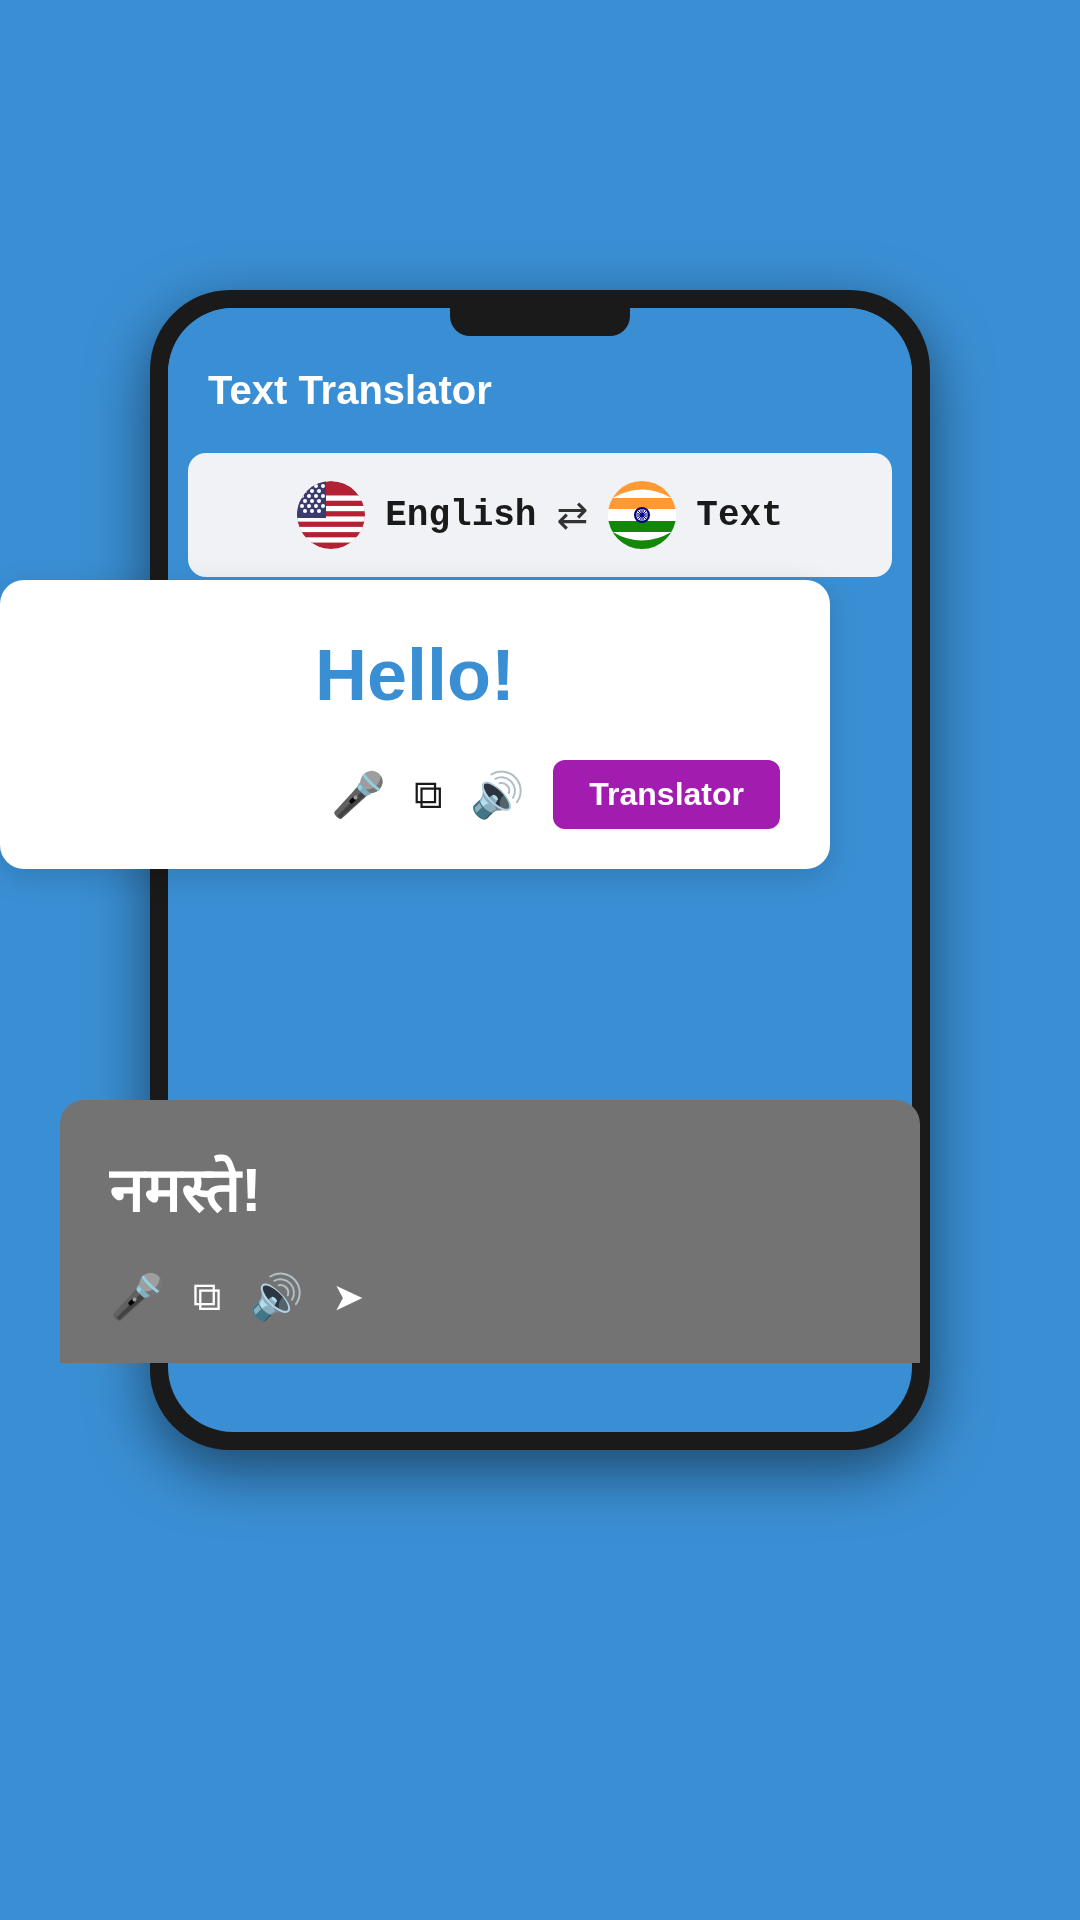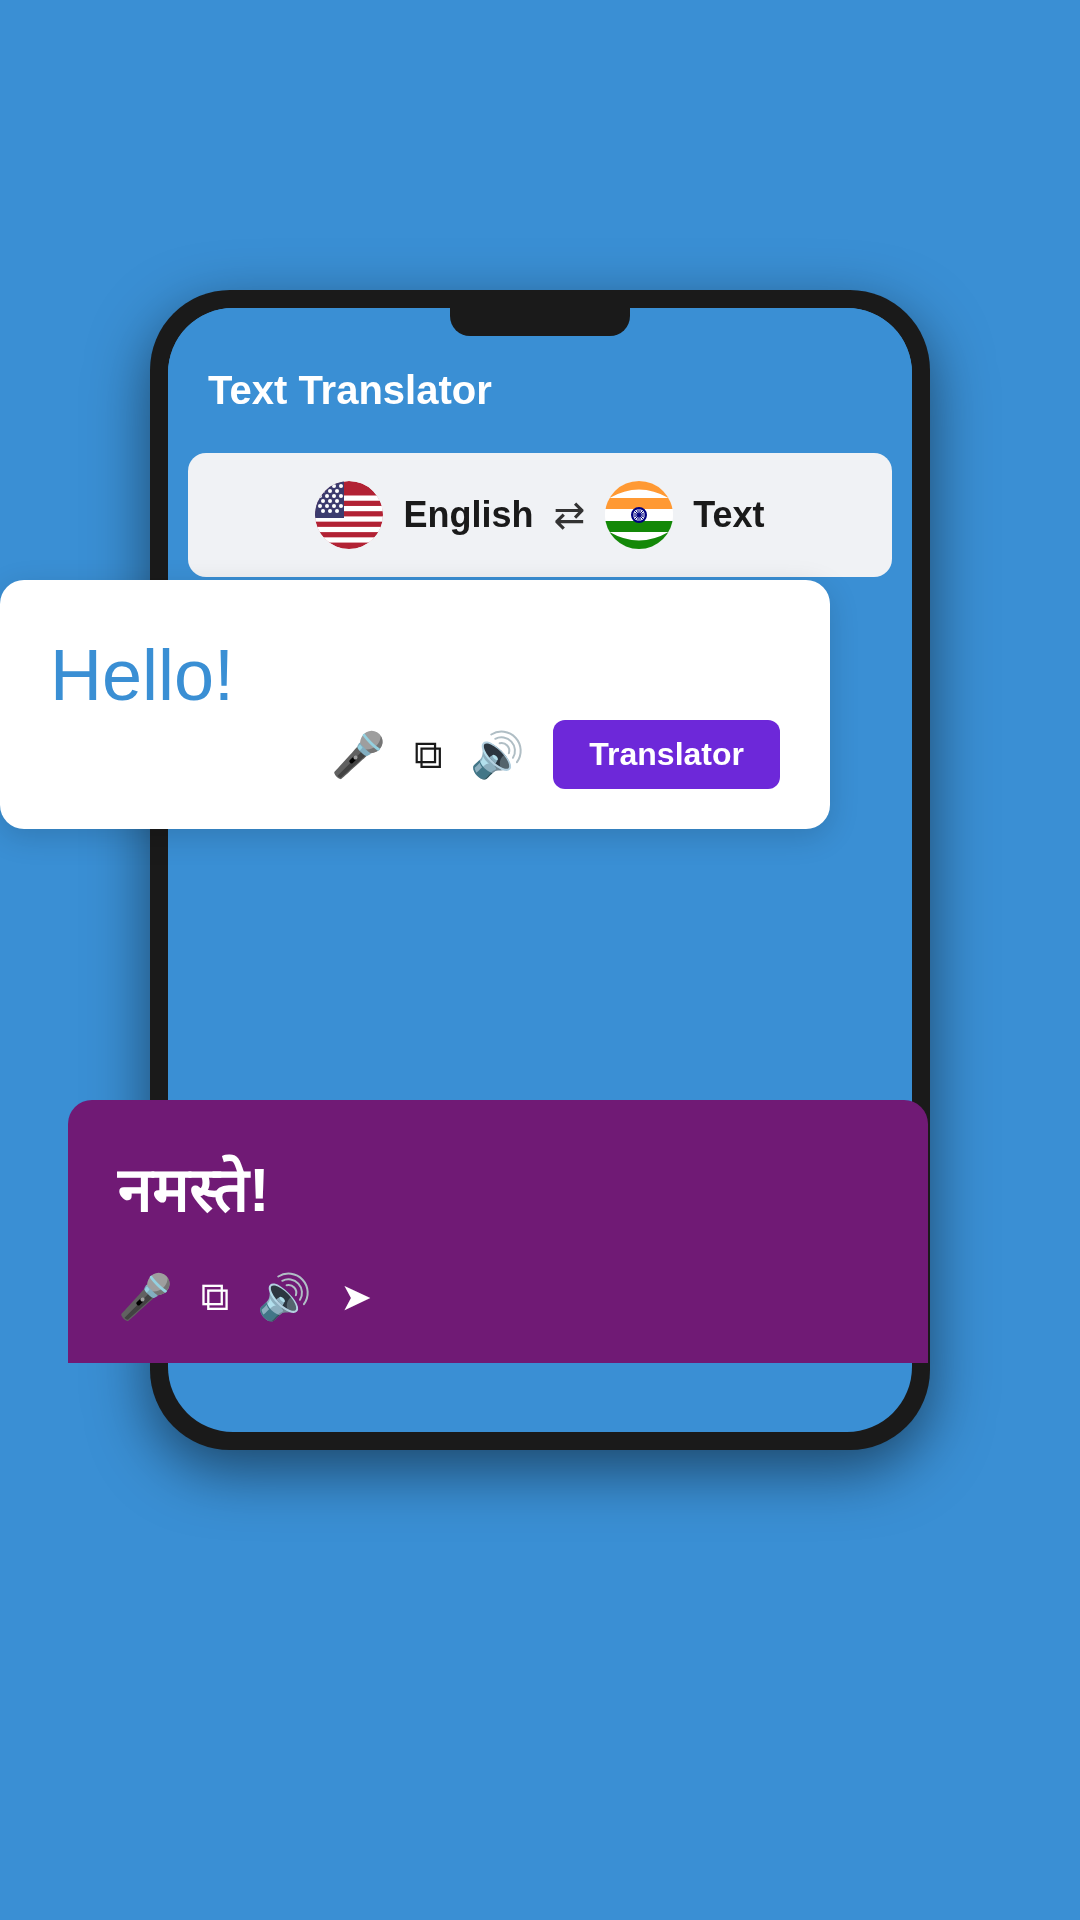--- a/index.html
+++ b/index.html
@@ -91,20 +91,21 @@
       display: flex;
       align-items: center;
       justify-content: center;
       gap: 20px;
     }
 
     .lang-name {
       font-size: 36px;
       font-weight: 700;
       color: #1a1a1a;
+      font-family: Liberation Mono, monospace;
     }
 
     .swap-icon {
       font-size: 38px;
       color: #333;
     }
 
     
     .big-white-card {
       position: absolute;
@@ -114,55 +115,57 @@
       background: #ffffff;
       border-radius: 24px;
       padding: 50px 50px 40px;
       z-index: 20;
       box-shadow: 0 8px 30px rgba(0,0,0,0.15);
     }
 
     .source-text {
       color: #3a8fd4;
       font-size: 72px;
-      font-weight: 400;
+      font-weight: 700;
       line-height: 1.25;
+      margin-bottom: 40px;
+      text-align: center;
     }
 
     .card-actions {
       display: flex;
       align-items: center;
       justify-content: flex-end;
       gap: 28px;
     }
 
     .action-icon {
       font-size: 44px;
       color: #1a1a1a;
       cursor: pointer;
     }
 
     .translator-btn {
-      background: #6d28d9;
+      background: #a21caf;
       color: #ffffff;
       font-size: 32px;
       font-weight: 700;
       padding: 16px 36px;
       border-radius: 12px;
       border: none;
       cursor: pointer;
     }
 
     
     .result-card-outer {
       position: absolute;
       top: 1100px;
-      left: 68px;
+      left: 60px;
       width: 860px;
-      background: #701a75;
+      background: #737373;
       border-radius: 24px 24px 0 0;
       padding: 50px 50px 40px;
       z-index: 5;
     }
 
     .result-text {
       color: #ffffff;
       font-size: 62px;
       font-weight: 700;
       line-height: 1.3;

